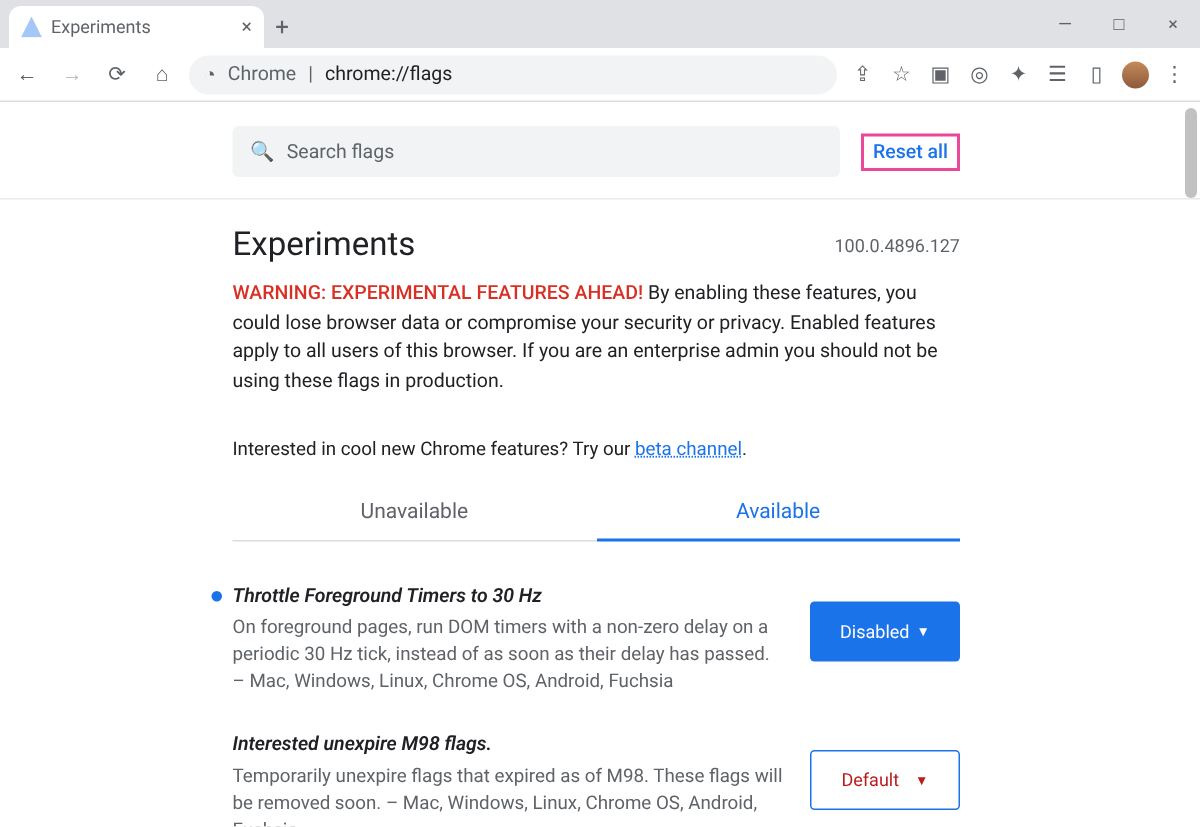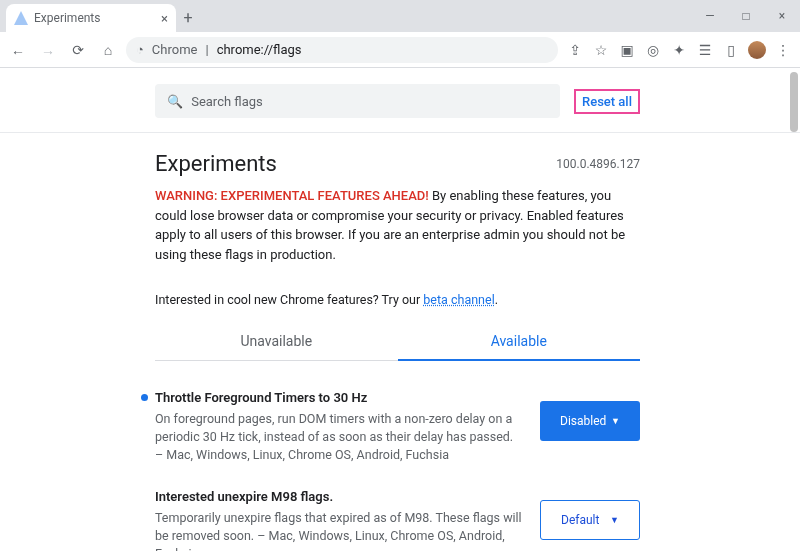--- a/index.html
+++ b/index.html
@@ -48,28 +48,28 @@
 .interest a { color: #1a73e8; text-decoration: underline dotted; }
 
 .tabs { display: flex; }
 .tabrow { flex: 1; text-align: center; padding: 10px 0; font-size: 14px; }
 .tabrow.active { color: #1a73e8; border-bottom: 2px solid #1a73e8; }
 .tabrow.inactive { color: #5f6368; border-bottom: 1px solid #dadce0; }
 
 .flaglist { padding-top: 20px; }
 .flag { display: flex; gap: 16px; padding: 8px 0 16px; }
 .flag .body { flex: 1; font-size: 12.5px; line-height: 1.45; }
-.flag .ftitle { font-weight: 600; font-size: 13px; margin-bottom: 2px; position: relative; }
+.flag .ftitle { font-weight: 600; font-size: 13px; margin-bottom: 2px; position: relative; font-style: italic; }
 .flag .ftitle.dot::before { content: ""; position: absolute; left: -14px; top: 5px; width: 7px; height: 7px; background: #1a73e8; border-radius: 50%; }
 .flag .fdesc { color: #5f6368; }
 .flag .fanchor { color: #5f6368; text-decoration: underline dotted; display: inline-block; margin-top: 2px; }
 .flag .control { width: 100px; padding-top: 12px; }
 .select { height: 40px; border-radius: 3px; display: flex; align-items: center; justify-content: space-between; padding: 0 20px; font-size: 12px; text-align: right; }
 .select.blue { background: #1a73e8; color: #fff; }
-.select.outline { border: 1px solid #1a73e8; color: #1d4ed8; background: #fff; }
+.select.outline { border: 1px solid #1a73e8; color: #b91c1c; background: #fff; }
 .select .chev { font-size: 9px; }
 </style>
 </head>
 <body>
 
 <div class="titlebar">
   <div class="tab">
     <span class="favicon"></span>
     <span class="title">Experiments</span>
     <span class="close">×</span>

